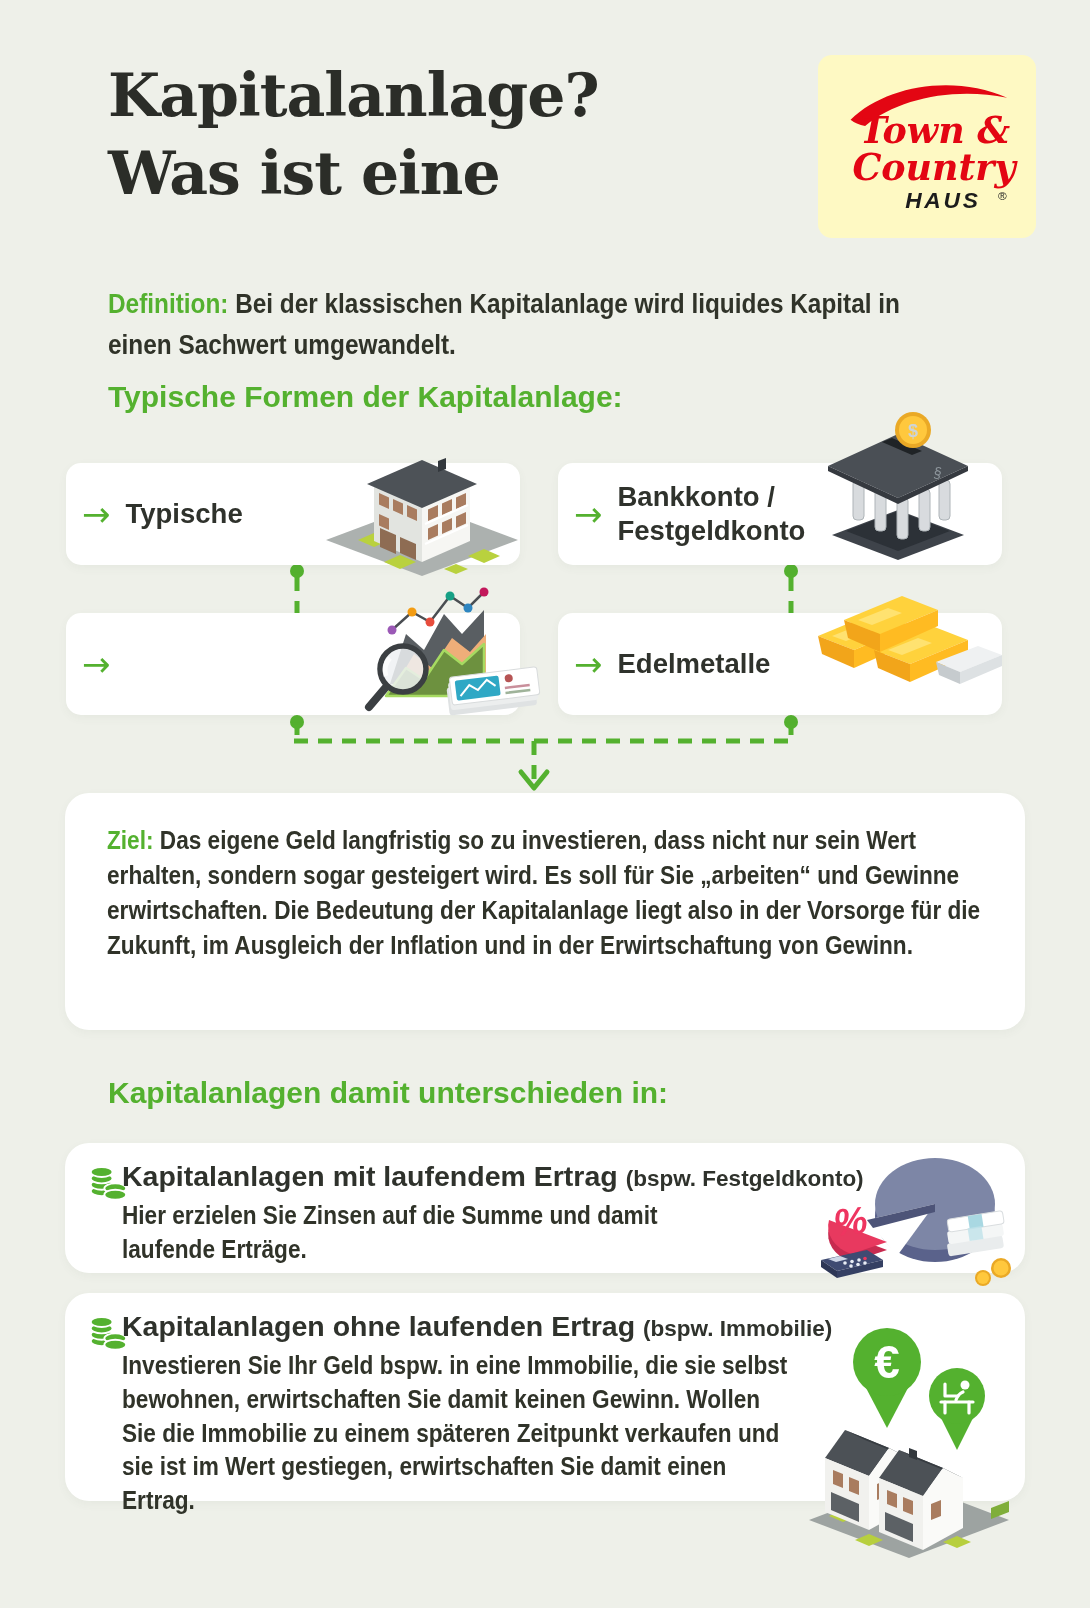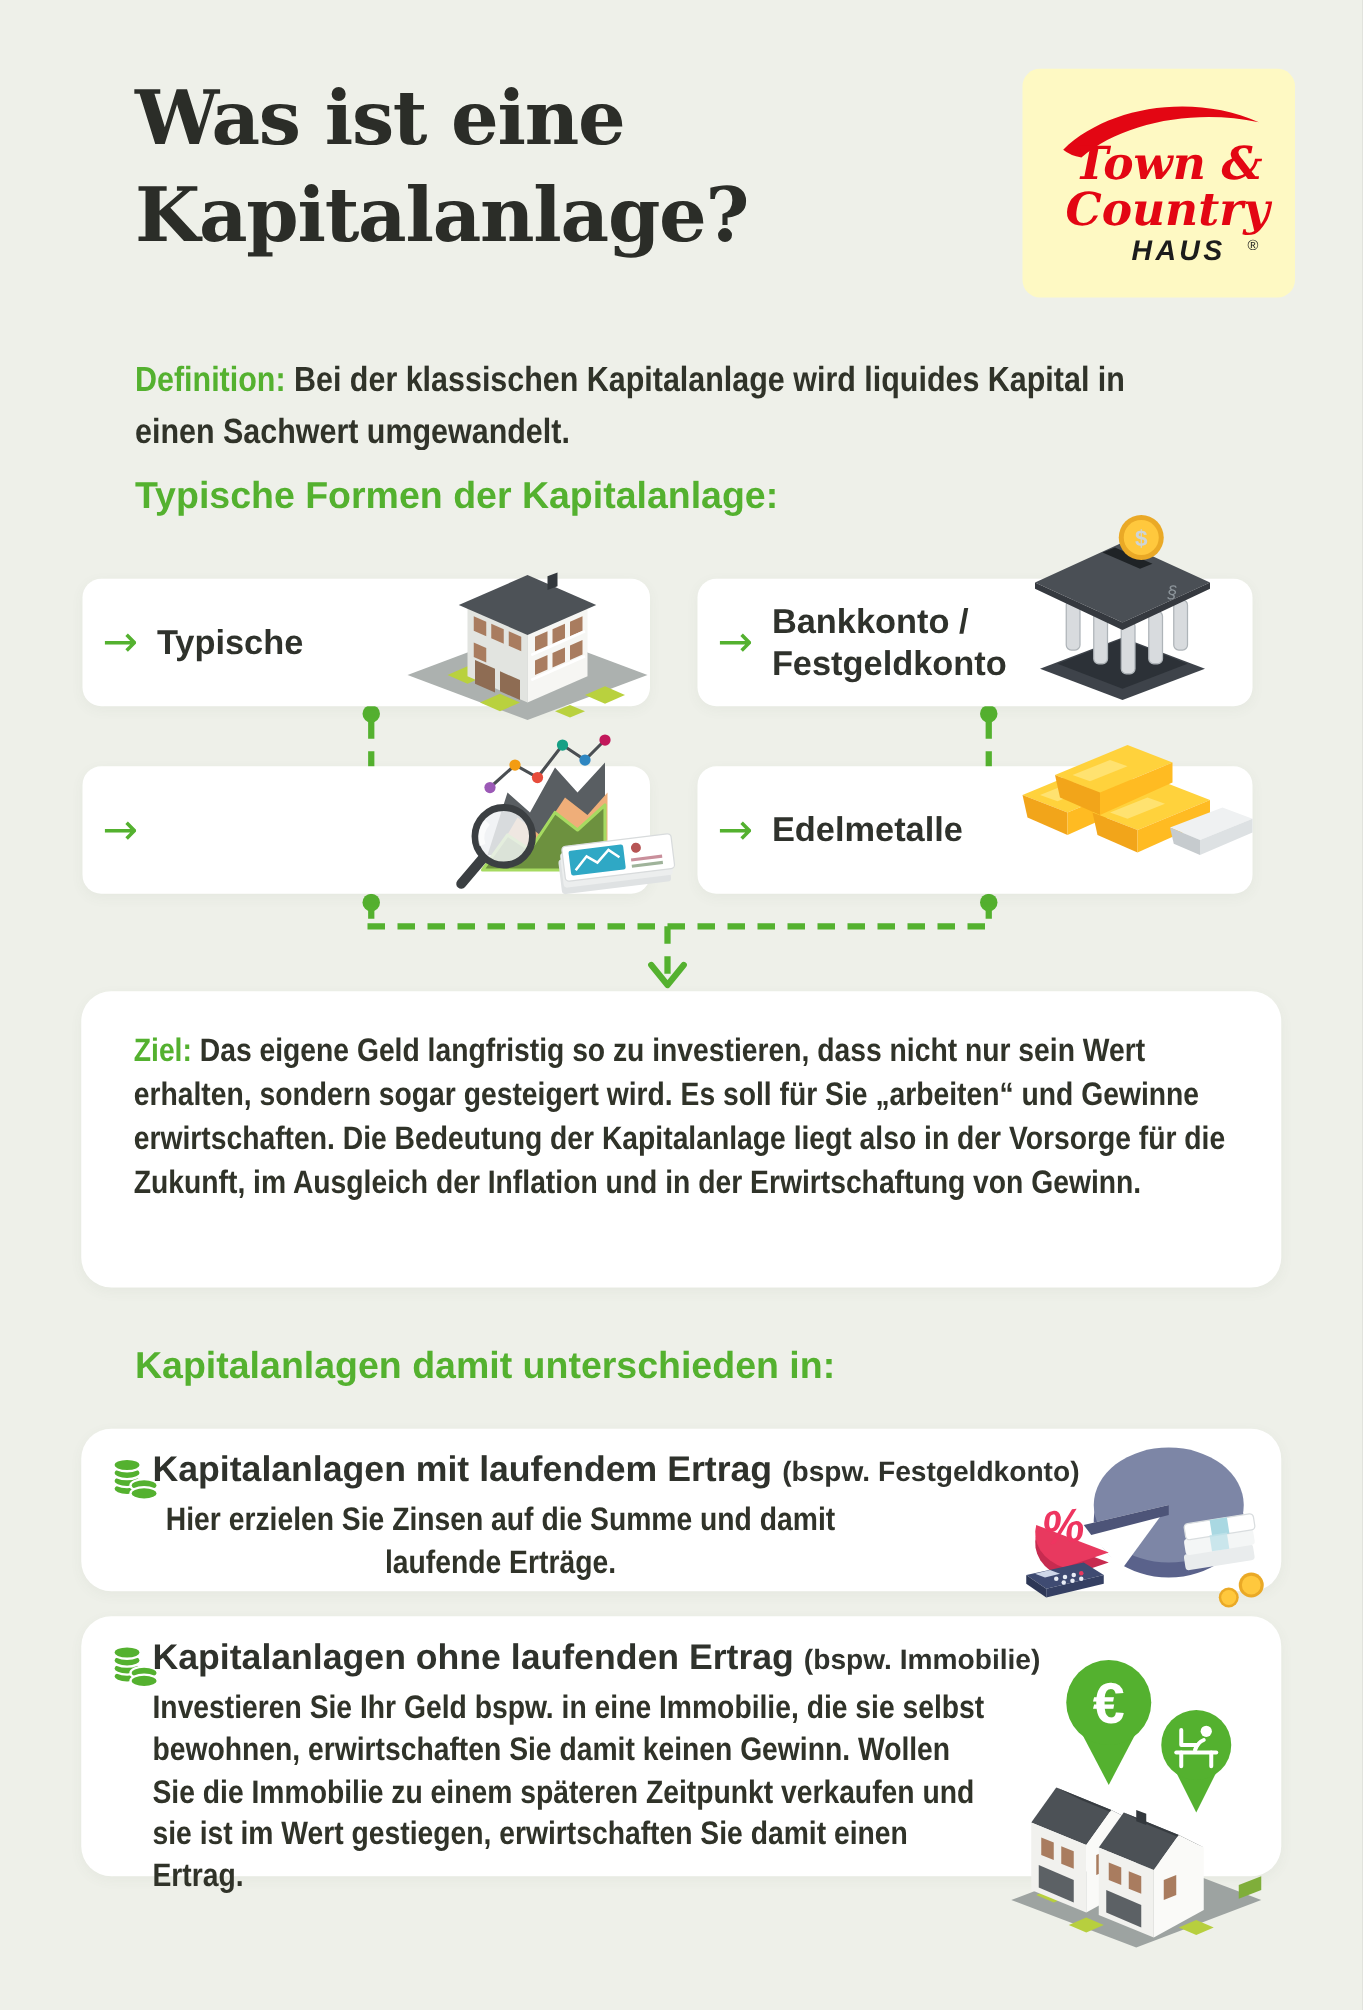--- a/index.html
+++ b/index.html
@@ -45,21 +45,21 @@
   #fc3 { left:66px;  top:613px; width:454px; height:102px; }
   #fc4 { left:558px; top:613px; width:444px; height:102px; }
   .arrow-glyph { font-family:"DejaVu Sans", sans-serif; color:#54b12f; font-size:34px; font-weight:400; line-height:1; }
   .form-label { font-size:27.5px; font-weight:700; color:#2f322c; line-height:1.22; max-width:245px; }
   
   .connector { position:absolute; left:0; top:0; z-index:1; }
   
   .big-card { position:absolute; background:#fff; border-radius:24px; z-index:2;
               box-shadow:0 3px 10px rgba(80,90,70,.05); }
   #ziel-card { left:65px; top:793px;  width:960px; height:237px; }
-  #cat-a     { left:65px; top:1143px; width:960px; height:130px;text-align:center; }
+  #cat-a     { left:65px; top:1143px; width:960px; height:130px; }
   #cat-b     { left:65px; top:1293px; width:960px; height:208px; }
   .ziel-text { position:absolute; left:42px; top:30px; width:1020px;
                font-size:26px; font-weight:700; line-height:1.35; }
   .coin-icon { position:absolute; left:23px; top:19px; }
   .cat-title { position:absolute; left:57px; top:17px; white-space:nowrap; }
   .cat-title-main { font-size:28.5px; font-weight:700; color:#2f322c; }
   .cat-title-sub  { font-size:22.5px; font-weight:700; color:#2f322c; margin-left:8px; }
   .cat-body  { position:absolute; left:57px; top:56px;
                font-size:26px; font-weight:700; line-height:1.3; }
   #cat-a .cat-body { width:640px; }
@@ -88,22 +88,22 @@
     <g fill="#54b12f">
       <circle cx="297" cy="571" r="7"></circle>
         <circle cx="791" cy="571" r="7"></circle>
       <circle cx="297" cy="722" r="7"></circle>
         <circle cx="791" cy="722" r="7"></circle>
     </g>
     <path d="M521,772 L534,788 L547,772" fill="none" stroke="#54b12f" stroke-width="5" stroke-linecap="round" stroke-linejoin="round"></path>
   </svg>
 
   <div class="title">
+    <div>Kapitalanlage?</div>
     <div>Was ist eine</div>
-    <div>Kapitalanlage?</div>
   </div>
 
   <div class="logo-card">
     <svg width="182" height="154" viewBox="0 0 200 160">
       <path d="M16,50 C55,12 130,0 188,26 C132,14 68,26 32,57 Q22,55 16,50 Z" fill="#e30613"></path>
       <text class="logo-red" x="26" y="76" font-size="40">Town &amp;</text>
       <text class="logo-red" x="18" y="116" font-size="40">Country</text>
       <text class="logo-black" x="76" y="147" font-size="25">HAUS</text>
       <text x="178" y="138" font-size="13" fill="#1c1c1c">®</text>
     </svg>

